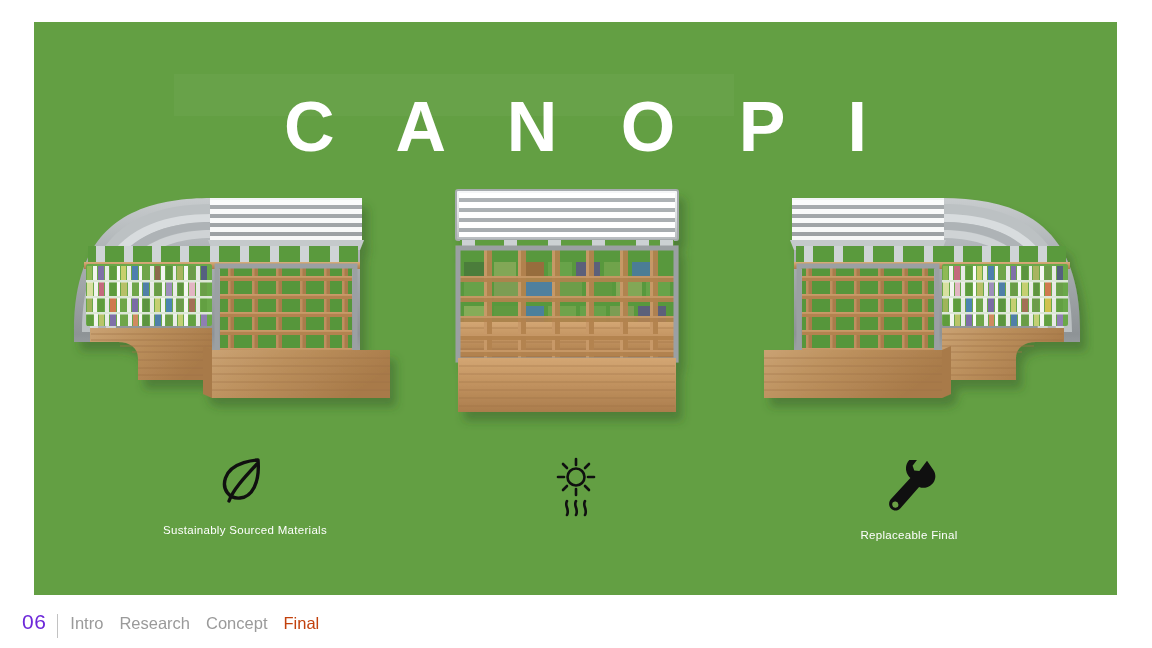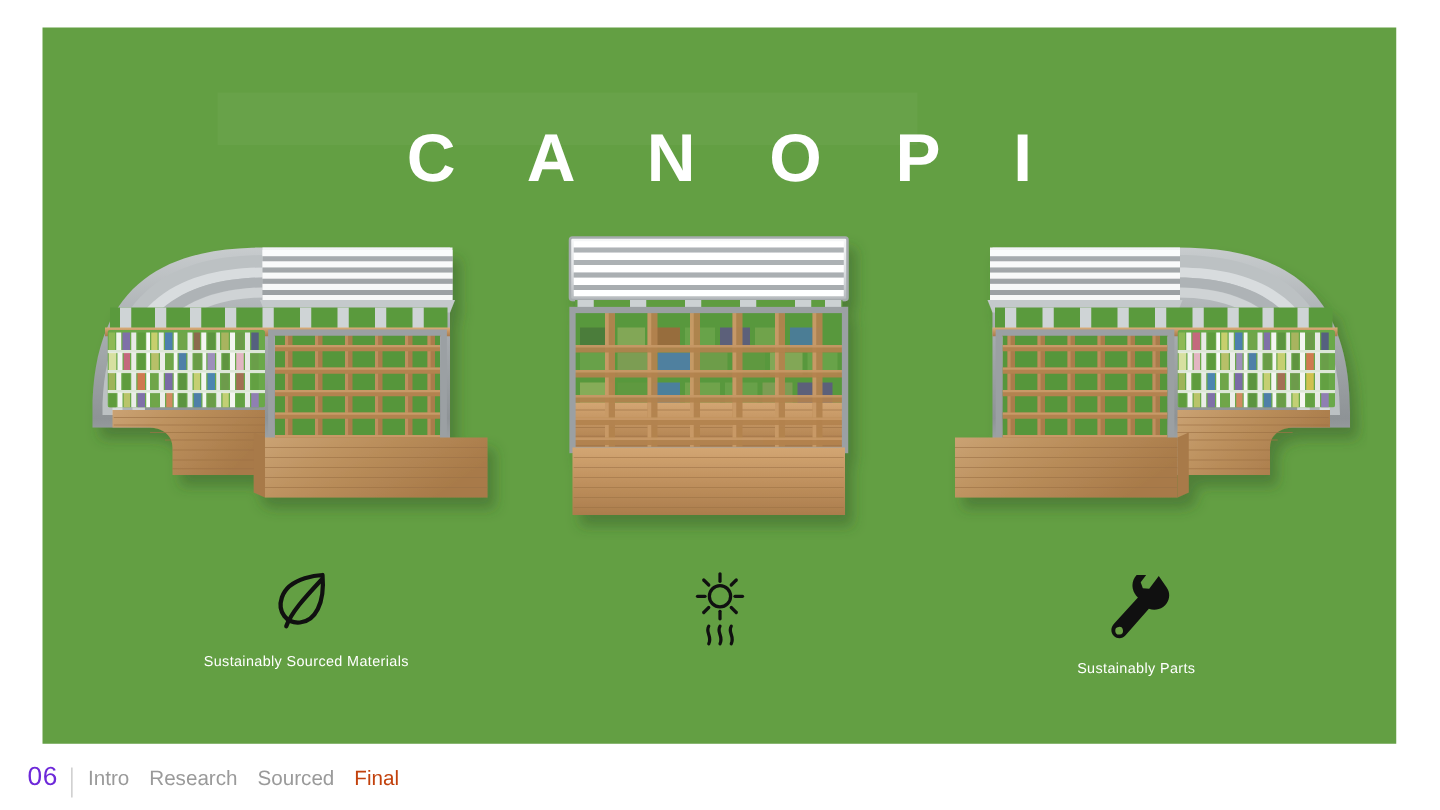--- a/index.html
+++ b/index.html
@@ -46,21 +46,21 @@
     pointer-events: none;
   }
 
   .slide-title {
     position: absolute;
     left: 0;
     top: 72px;
     width: 1083px;
     text-align: center;
     color: #ffffff;
-    font-size: 54px;
+    font-size: 70px;
     font-weight: bold;
     letter-spacing: 22px;
     text-indent: 22px;
     font-family: "Liberation Sans", sans-serif;
     line-height: 66px;
     white-space: nowrap;
   }
 
   
   .features {
@@ -831,30 +831,30 @@
           <svg width="58" height="54" viewBox="0 0 58 54" xmlns="http://www.w3.org/2000/svg">
             <g transform="rotate(-8 29 27)">
               <path d="M50.5 3.5 L41.5 12.5 L36.5 11.5 L35.5 6.5 L44.5 -2.5
                        C36 -4 28 2 28.5 10.5 C28.7 13.6 29.9 16.2 31.6 18.2
                        L9.5 36.5 C6.5 39 6 43.2 8.3 46.1 C10.6 49 14.8 49.3 17.6 46.8
                        L39 28.4 C41.3 29.7 44 30.3 46.8 29.8 C54.5 28.5 59 20.5 55.5 13.5 Z" fill="#101010"></path>
               <circle cx="13" cy="42.5" r="3.1" fill="#6ba045"></circle>
             </g>
           </svg>
         </div>
-        <div class="feature-caption">Sustainably Parts</div>
+        <div class="feature-caption">Replaceable Final</div>
       </div>
 
     </div>
   </div>
 
   <div class="footer-nav">
     <div class="page-number">06</div>
     <div class="nav-divider"></div>
     <div class="nav-items">
       <span class="nav-item">Intro</span>
       <span class="nav-item">Research</span>
-      <span class="nav-item">Sourced</span>
+      <span class="nav-item">Concept</span>
       <span class="nav-item active">Final</span>
     </div>
   </div>
 
 </div>
 
 </body></html>

